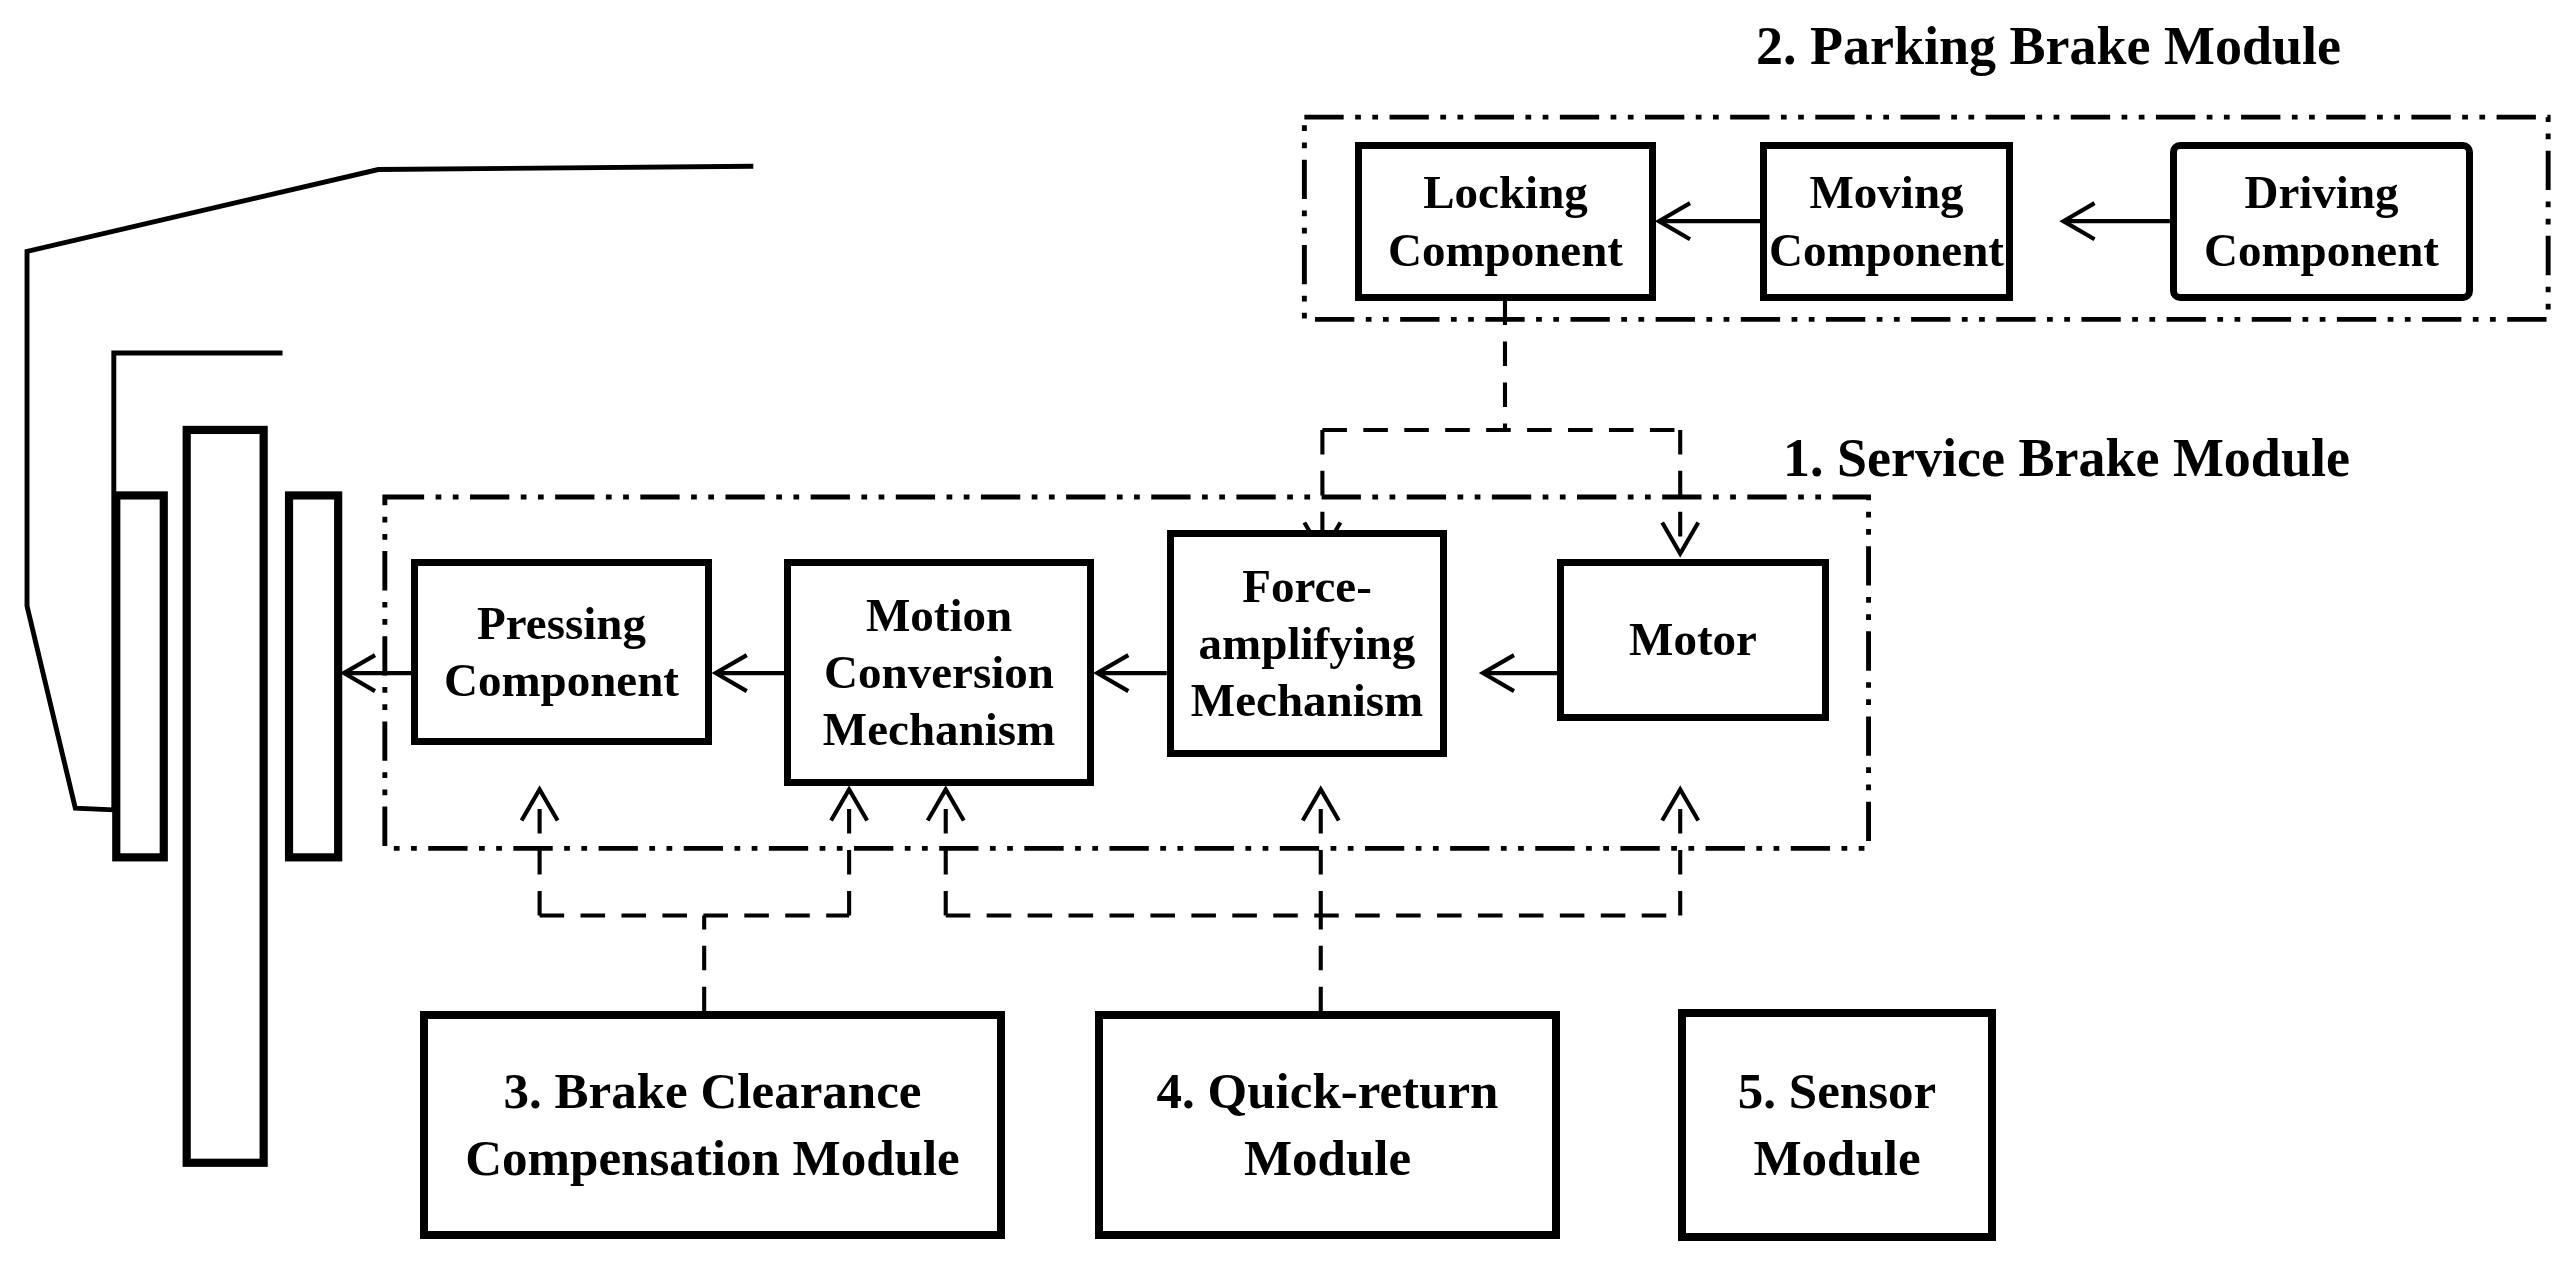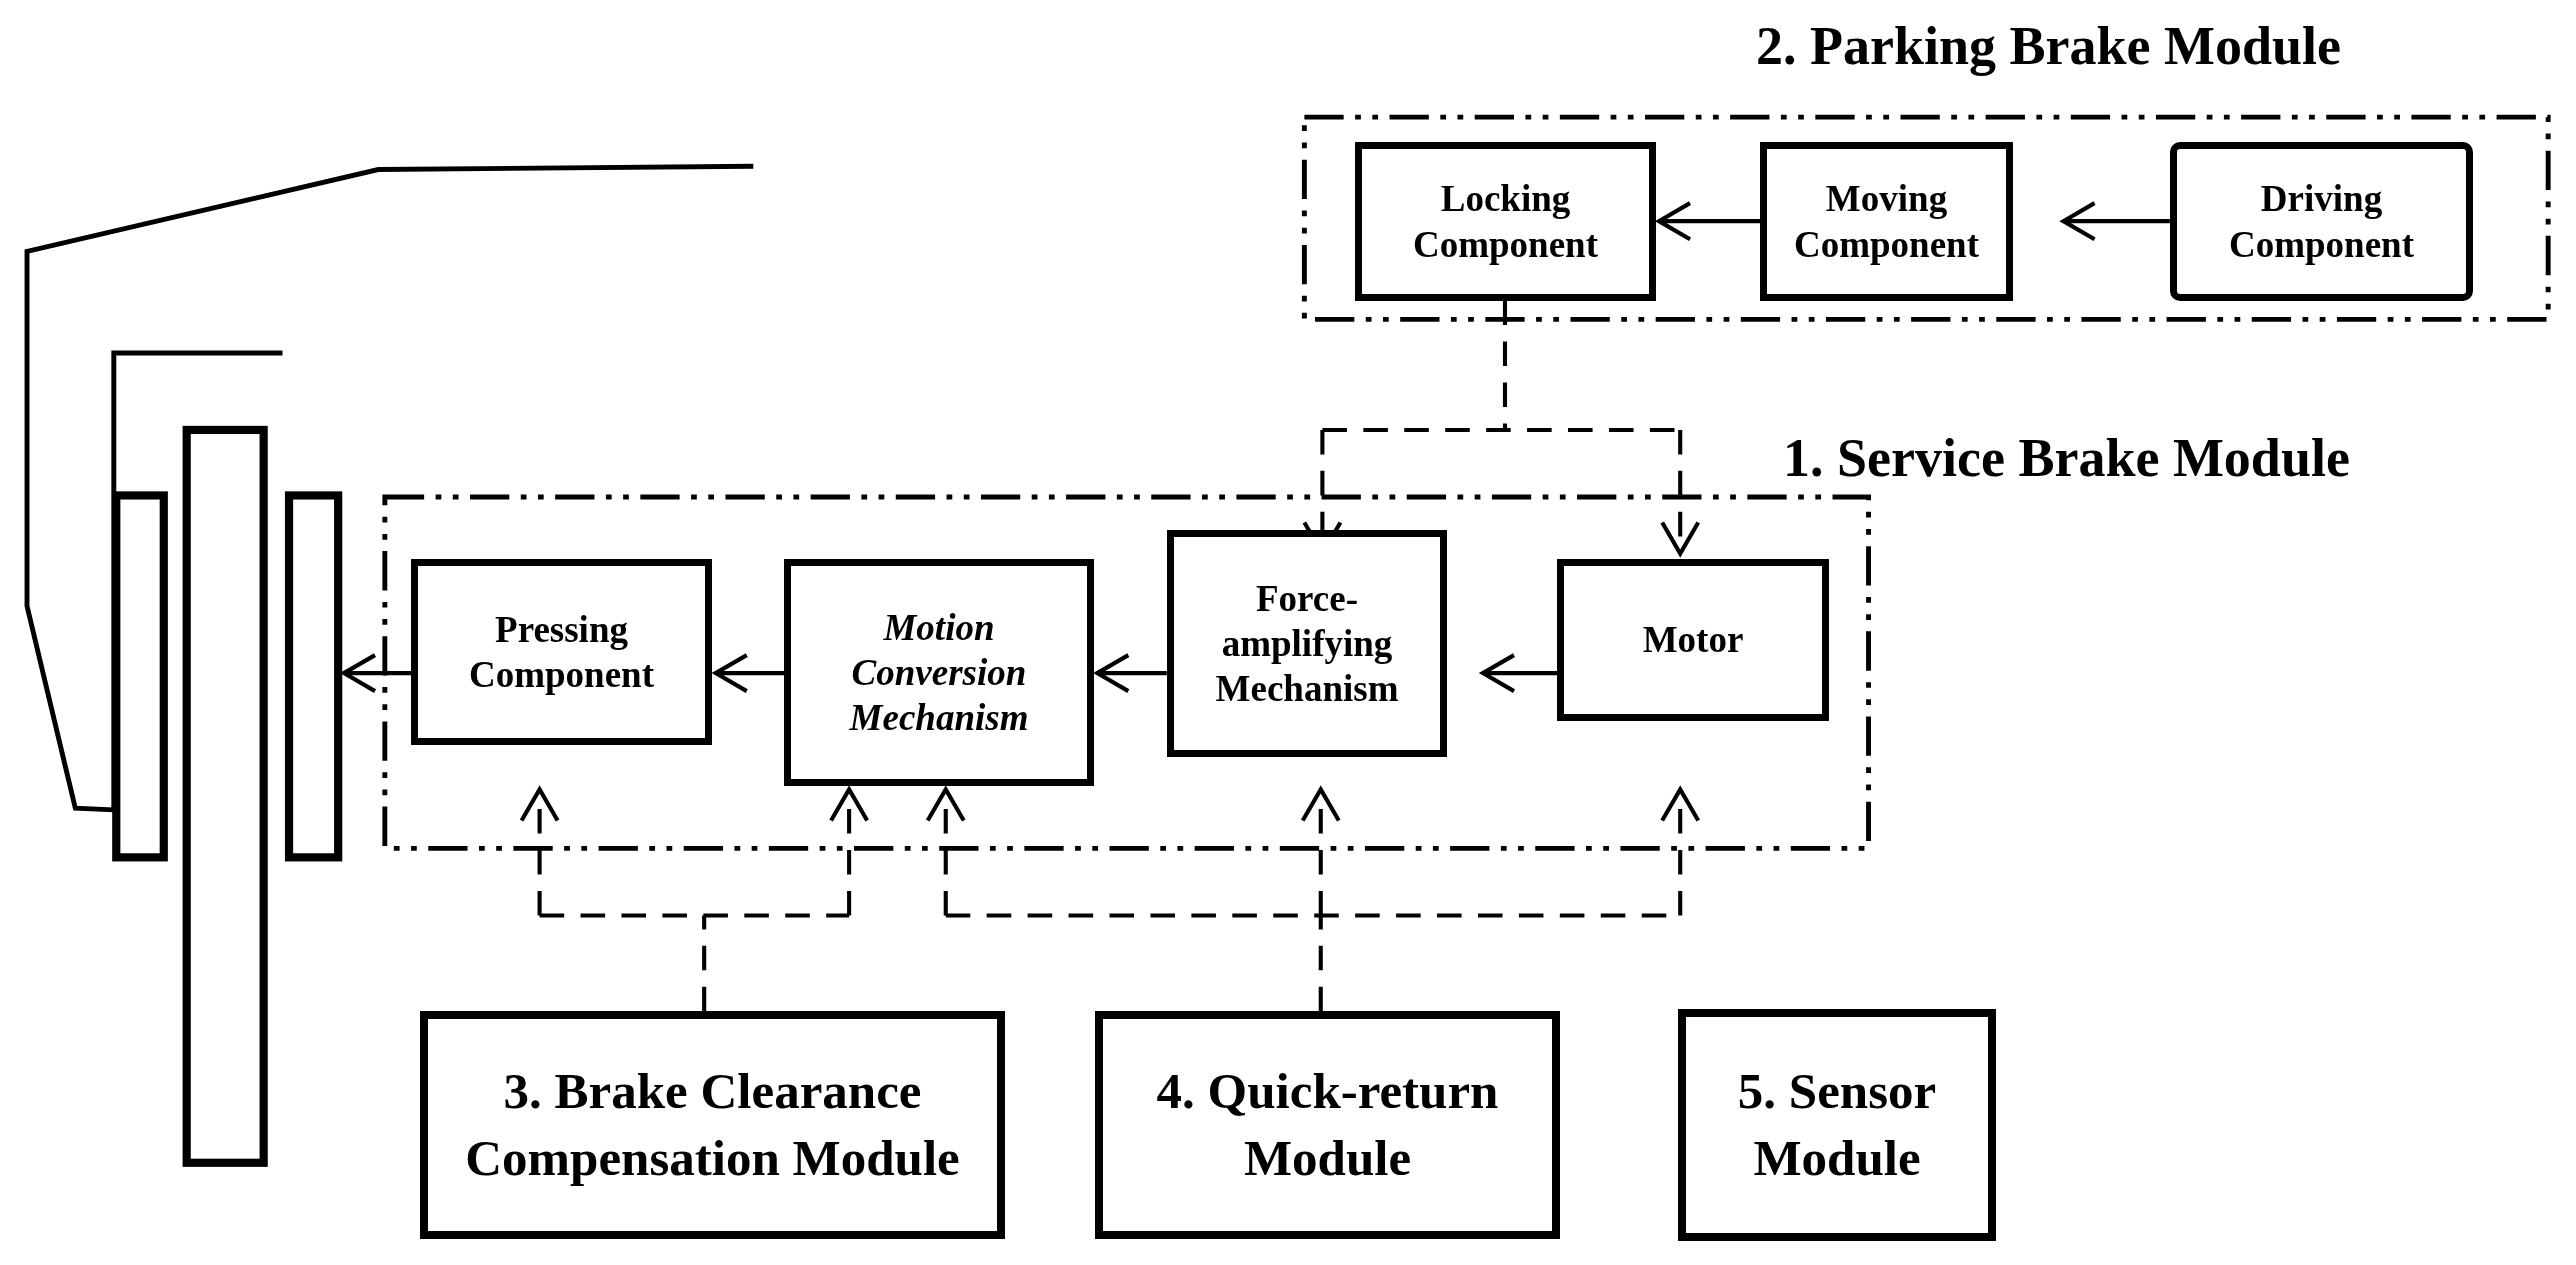--- a/index.html
+++ b/index.html
@@ -14,38 +14,38 @@
   .layer{position:absolute;left:0;top:0;}
   .box{
     position:absolute;
     box-sizing:border-box;
     border:7.4px solid #000;
     background:#ffffff;
     display:flex;flex-direction:column;
     align-items:center;justify-content:center;
     text-align:center;
     font-weight:bold;
-    font-size:37px;
+    font-size:47px;
     line-height:1.22;
     white-space:nowrap;
   }
   .box.big{border-width:8.2px;font-size:51px;line-height:1.32;}
   .title{
     position:absolute;
     font-weight:bold;
     font-size:54px;
     white-space:nowrap;
   }
   
   .bx-locking {left:1355px;top:142px;width:301px;height:159px;}
   .bx-moving  {left:1760px;top:142px;width:253px;height:159px;}
   .bx-driving {left:2170px;top:142px;width:303px;height:159px;border-radius:10px;}
   
   .bx-pressing{left:411px; top:559px;width:301px;height:186px;}
-  .bx-mcm     {left:784px; top:559px;width:310px;height:227px;font-style:italic;}
+  .bx-mcm     {left:784px; top:559px;width:310px;height:227px;}
   .bx-fam     {left:1167px;top:530px;width:280px;height:227px;}
   .bx-motor   {left:1557px;top:559px;width:272px;height:162px;}
   
   .bx-m3{left:420px; top:1011px;width:585px;height:228px;}
   .bx-m4{left:1095px;top:1011px;width:465px;height:228px;}
   .bx-m5{left:1678px;top:1009px;width:318px;height:232px;}
   .t-parking{left:1756px;top:14.7px;}
   .t-service{left:1783px;top:427px;}
 </style>
 </head>

